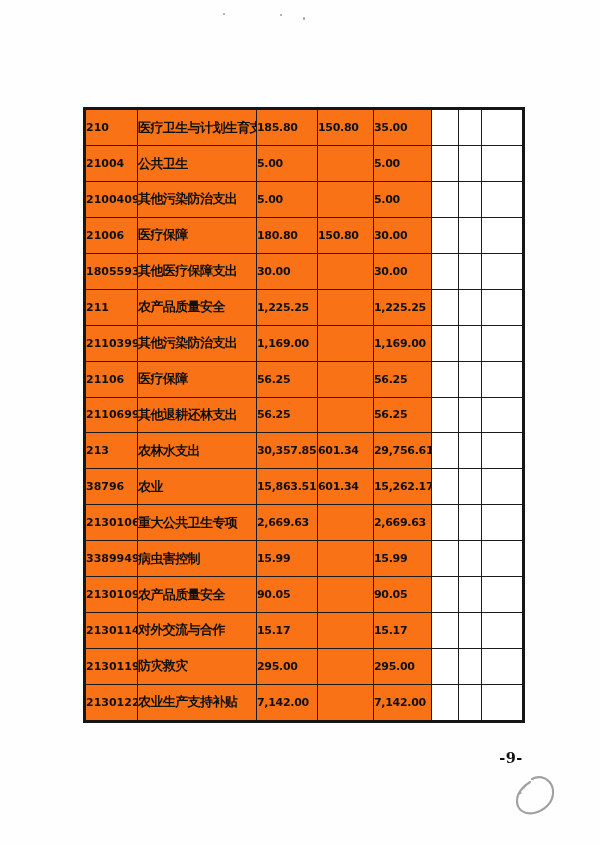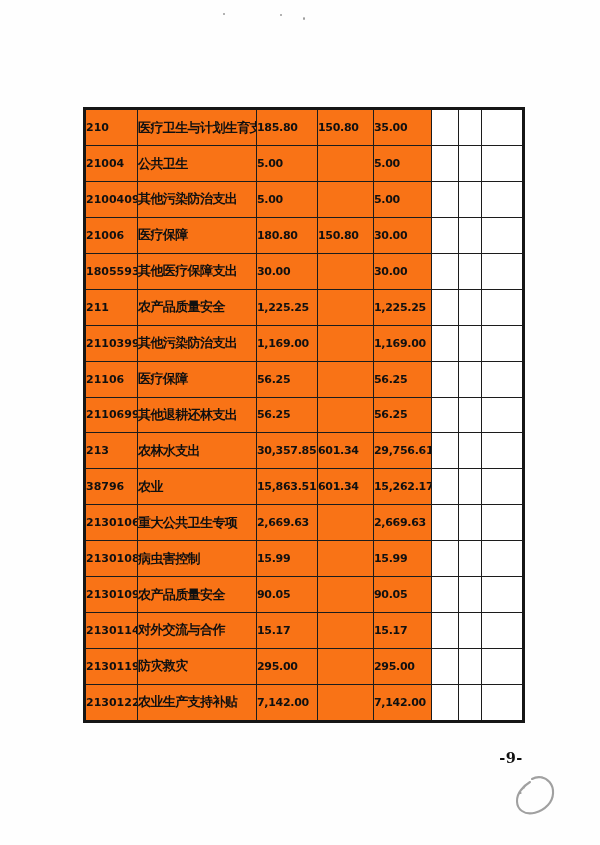--- a/index.html
+++ b/index.html
@@ -186,21 +186,21 @@
           <td class="code">2130106</td>
           <td class="name">重大公共卫生专项</td>
           <td class="num">2,669.63</td>
           <td class="num"></td>
           <td class="num">2,669.63</td>
           <td class="blank"></td>
           <td class="blank"></td>
           <td class="blank"></td>
         </tr>
         <tr>
-          <td class="code">2130108</td>
+          <td class="code">3389949</td>
           <td class="name">病虫害控制</td>
           <td class="num">15.99</td>
           <td class="num"></td>
           <td class="num">15.99</td>
           <td class="blank"></td>
           <td class="blank"></td>
           <td class="blank"></td>
         </tr>
         <tr>
           <td class="code">2130109</td>

